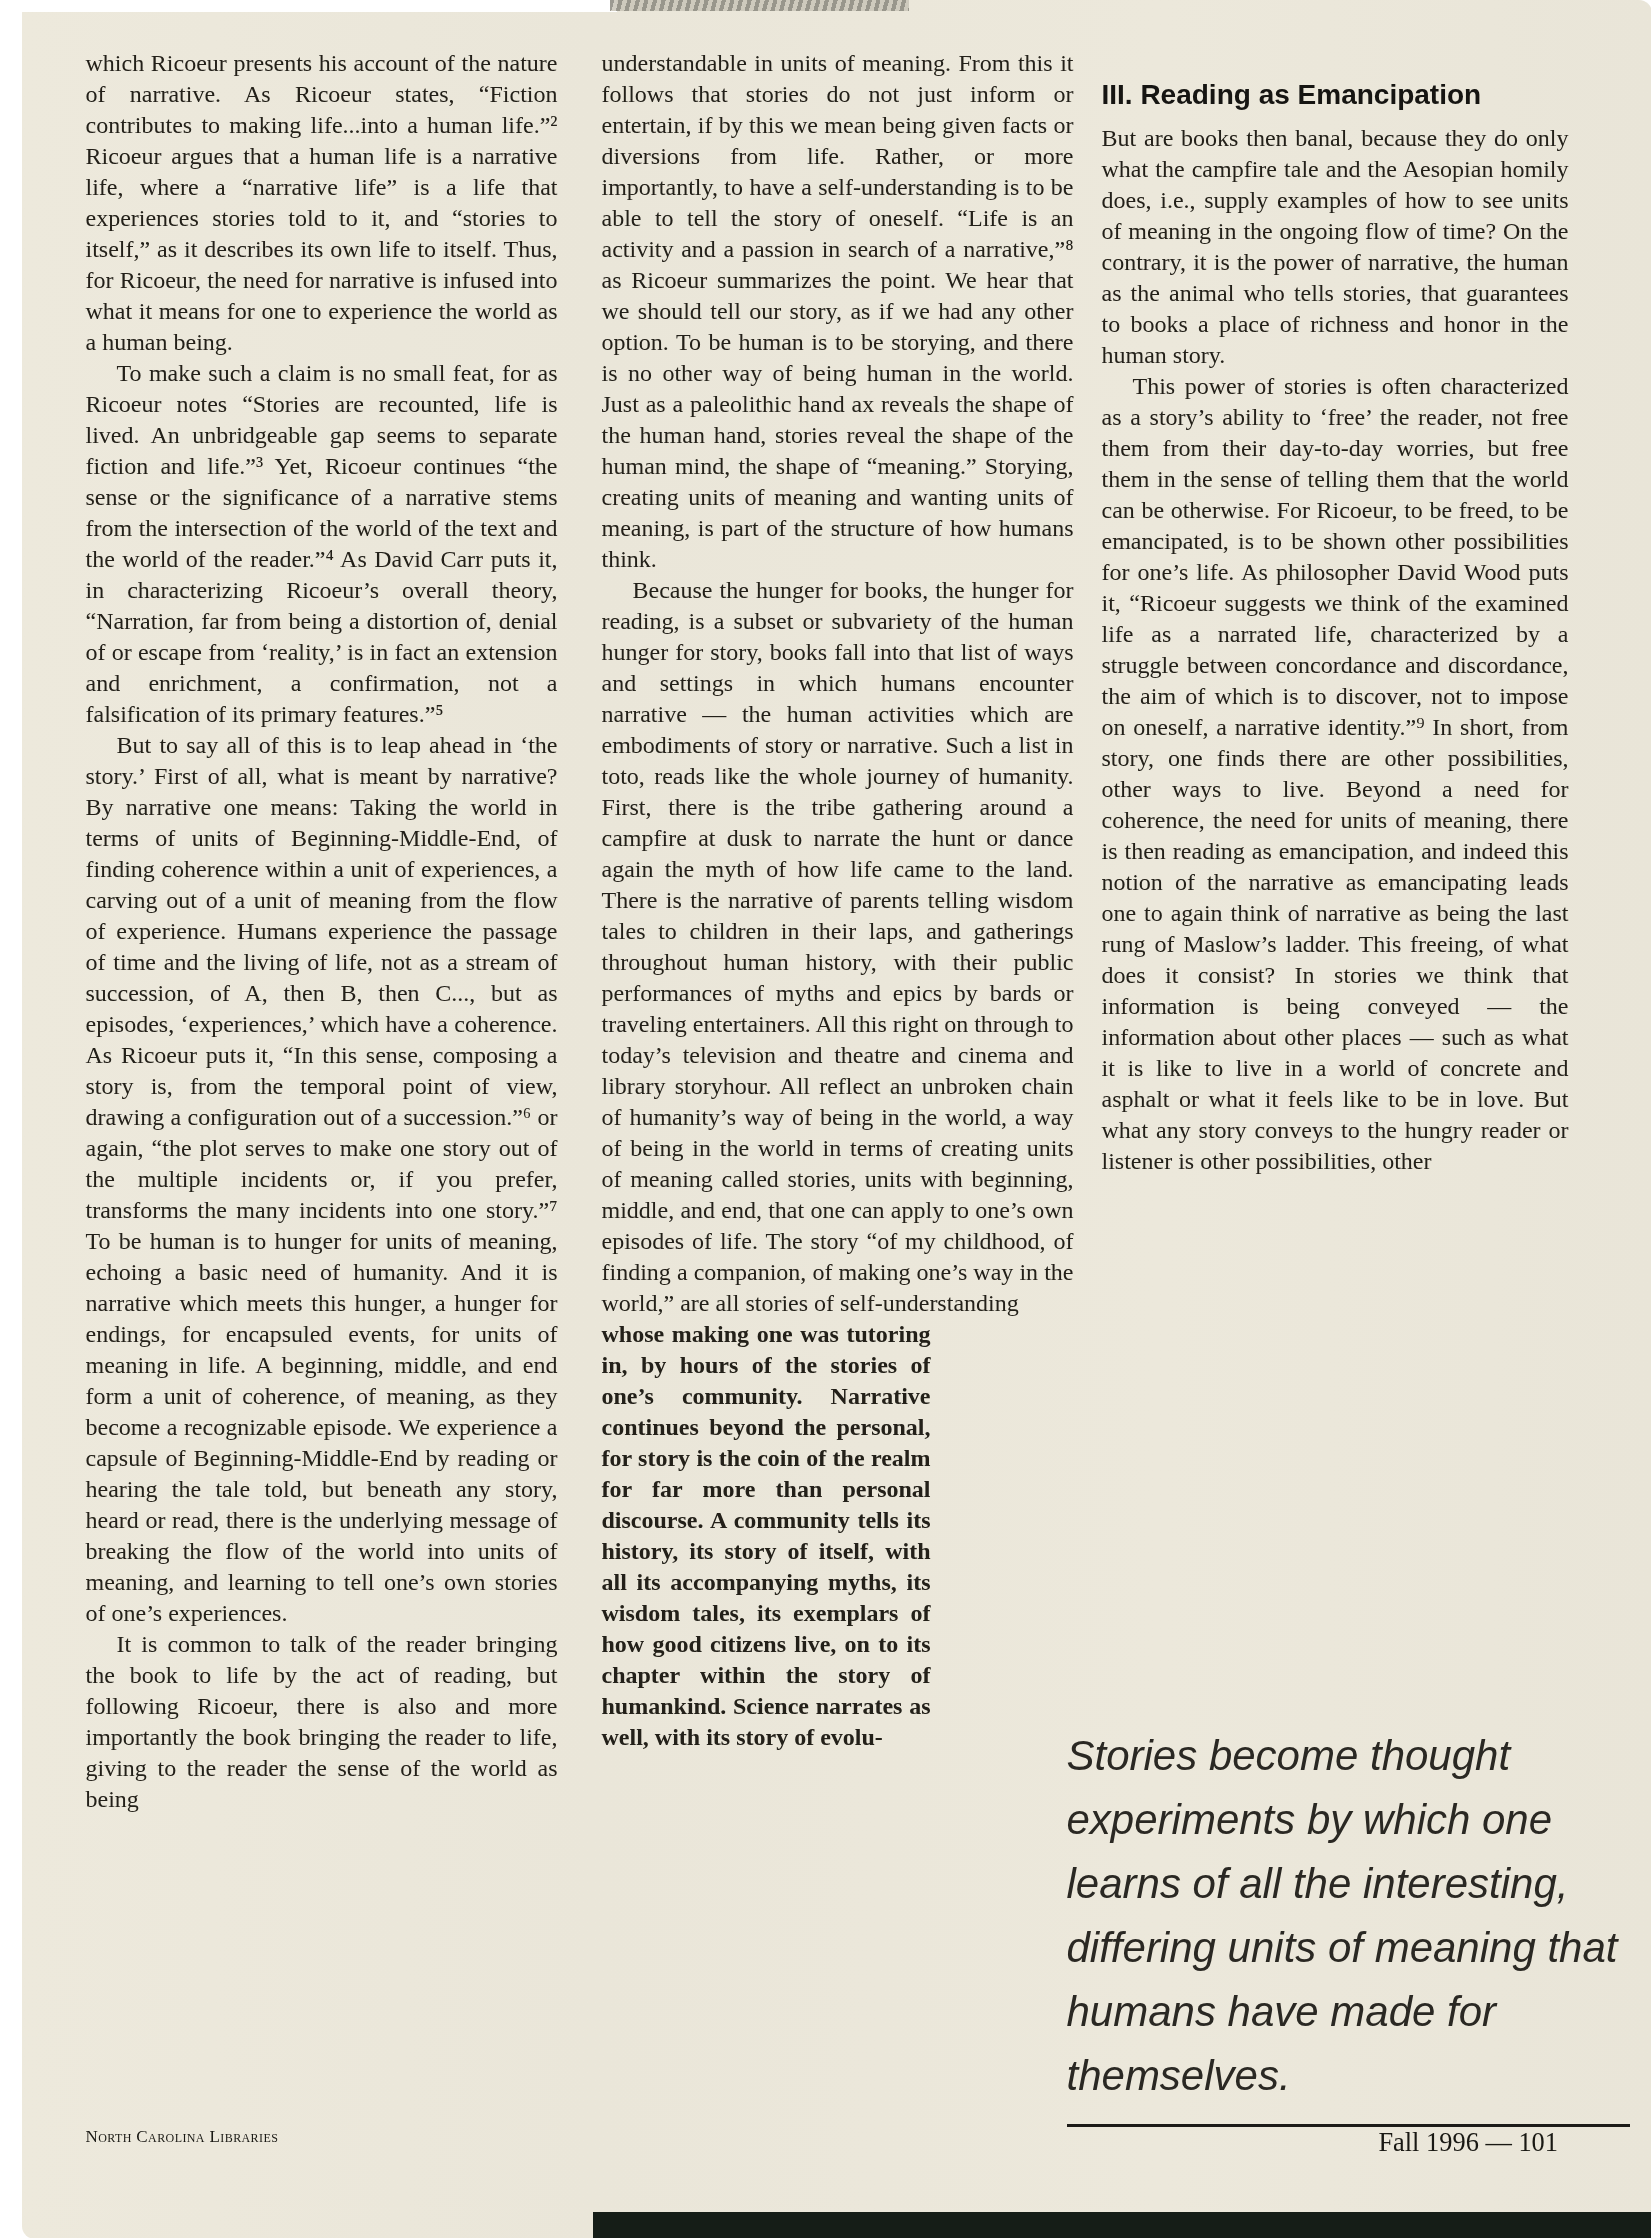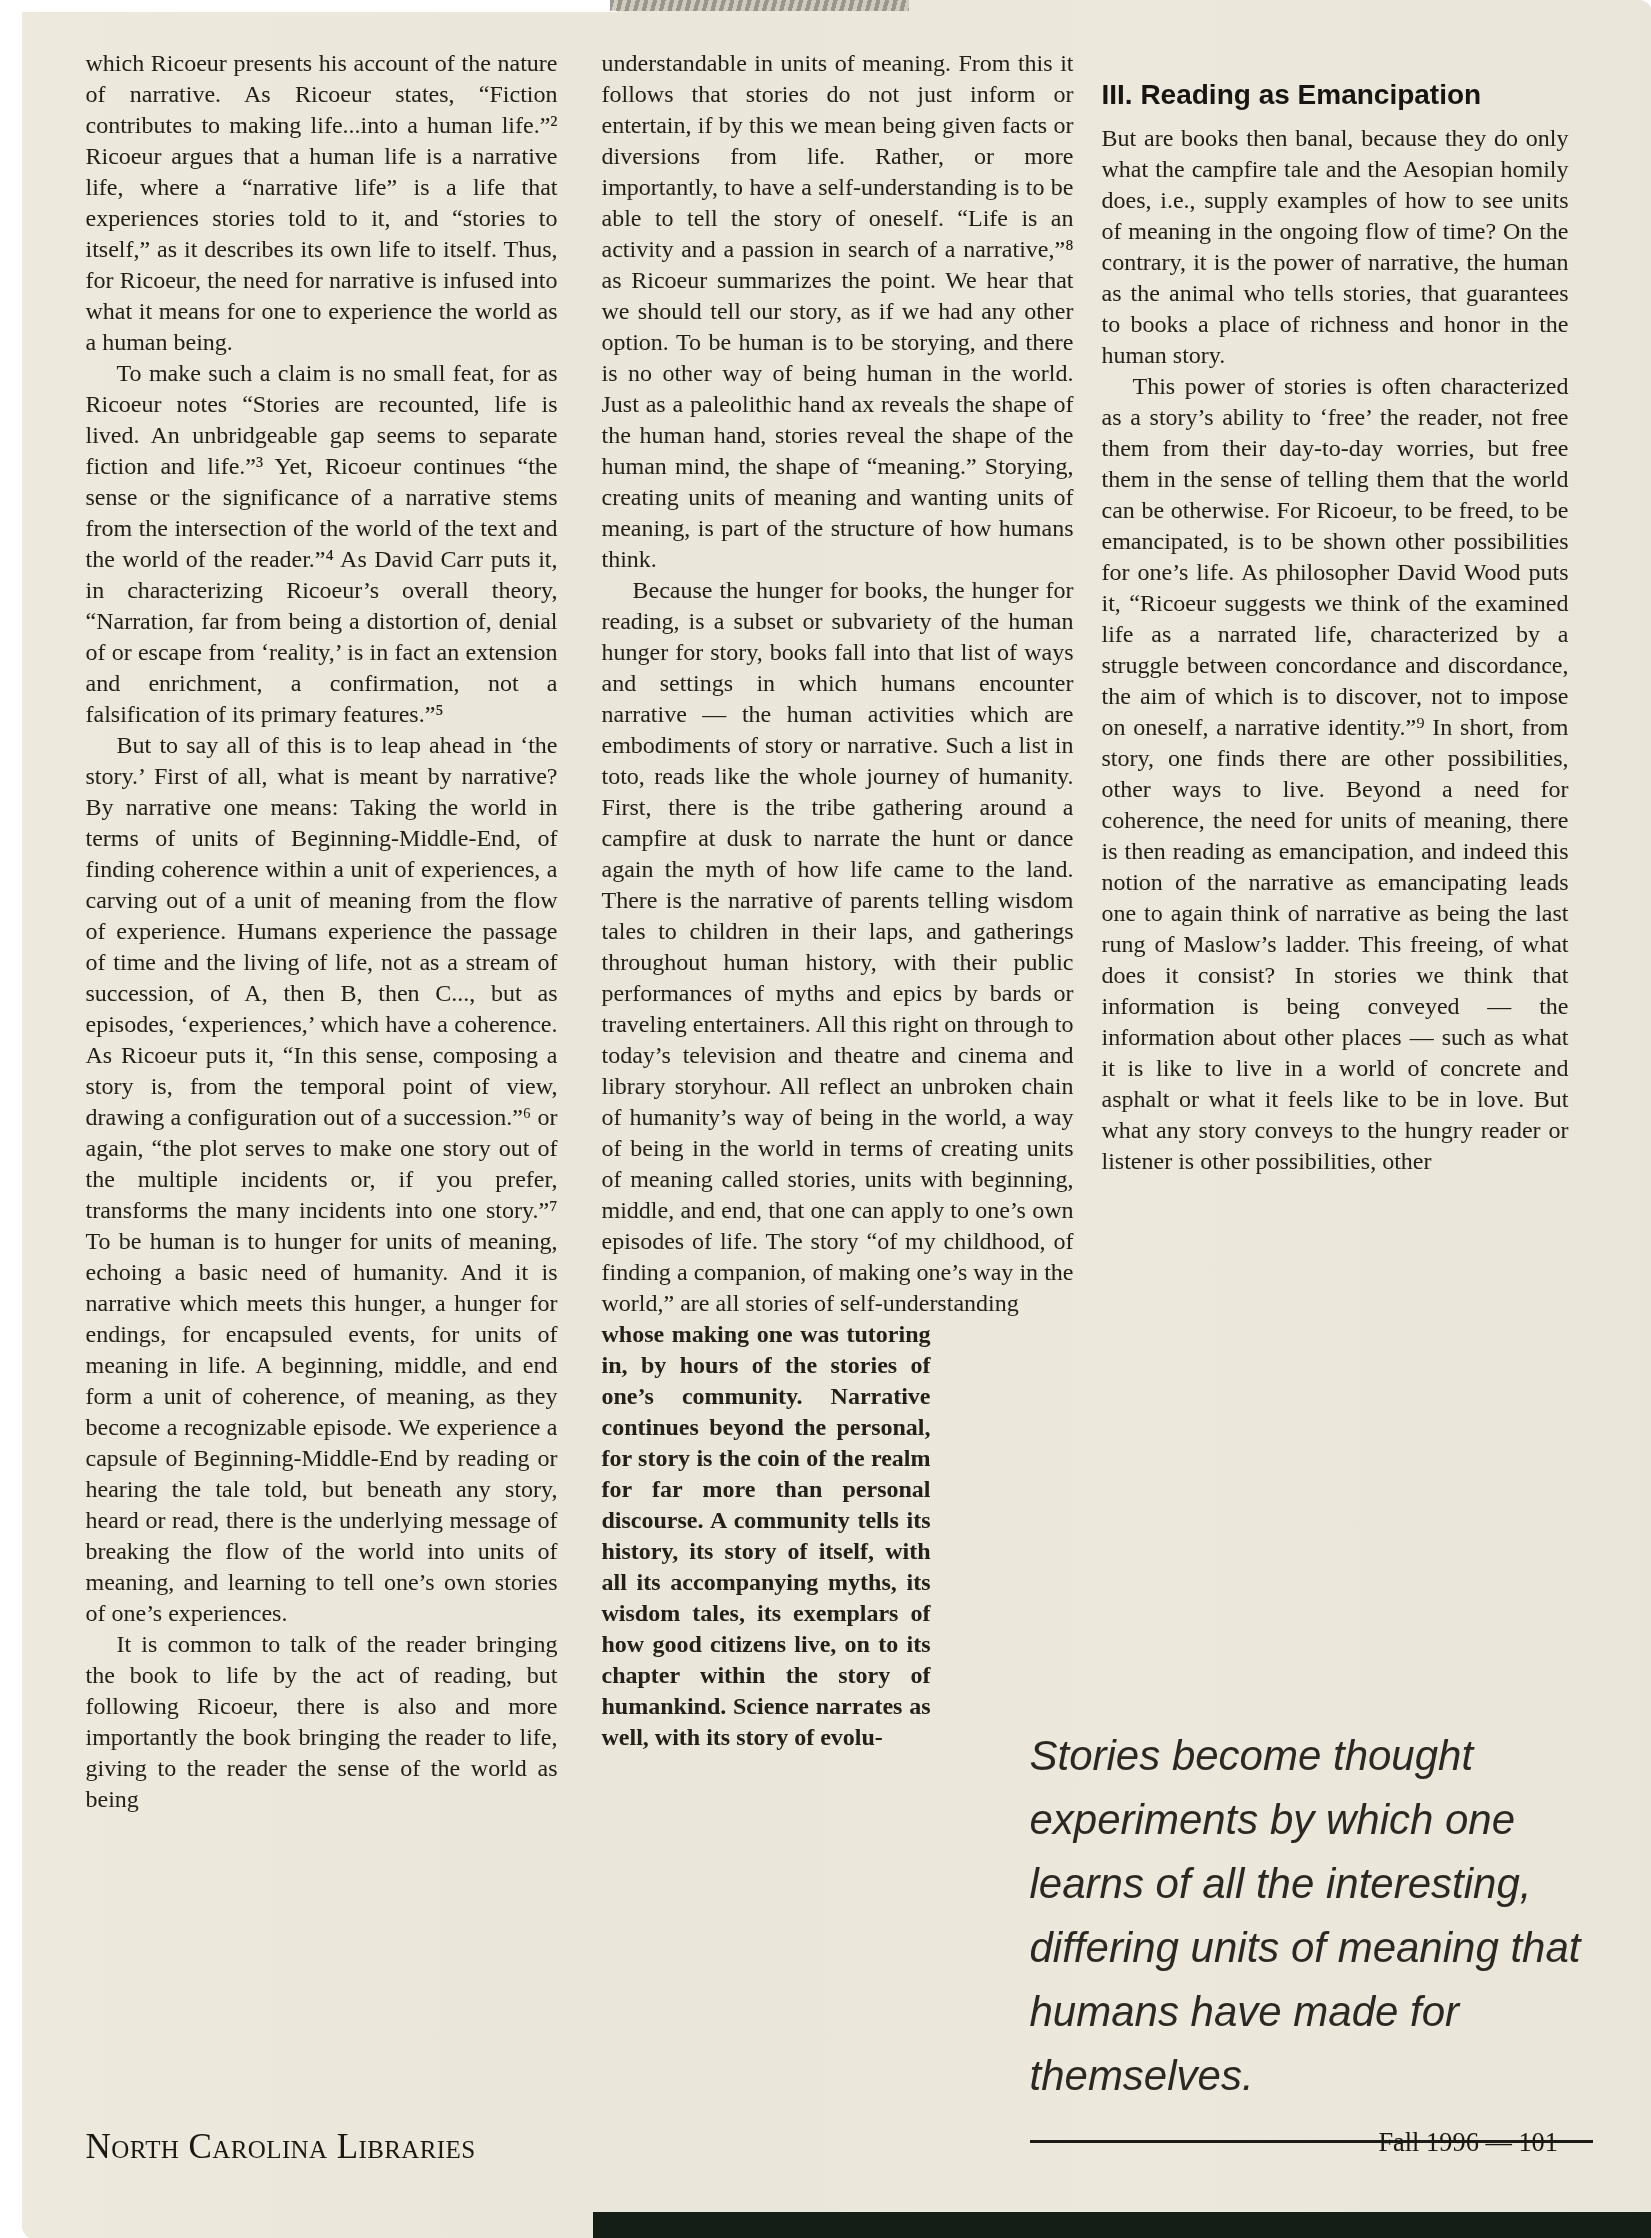--- a/index.html
+++ b/index.html
@@ -40,30 +40,30 @@
   .col1{left:64px;width:472px;}
   .col2{left:574px;width:472px;margin-left:6px;}
   .col3{left:1080px;width:467px;}
   .col2 p.narrow{width:329px;text-indent:0;font-weight:bold;}
   .section-heading{
     font-family:Liberation Sans, sans-serif;
     font-weight:bold;font-size:28px;line-height:33px;
     color:#161512;margin:30px 0 11.6px 0;text-align:left;text-indent:0;
   }
   .pullquote{
-    position:absolute;left:1008px;top:1724px;width:563px;
+    position:absolute;left:1045px;top:1724px;width:563px;
     font-family:"Liberation Sans","DejaVu Sans",sans-serif;
     font-style:italic;font-size:42px;line-height:64px;
     color:#2a2823;text-align:left;
-    padding-bottom:32px;border-bottom:3.3px solid #1c1b18;
+    padding-bottom:16px;border-bottom:3.3px solid #1c1b18;
   }
   .footer-left{
     position:absolute;left:64px;top:2127px;
     font-family:"Liberation Serif","DejaVu Serif",serif;
-    font-variant:small-caps;font-size:35px;letter-spacing:0.4px;color:#191813;
+    font-variant:small-caps;font-size:17px;letter-spacing:0.4px;color:#191813;
   }
   .footer-right{
     position:absolute;right:94px;top:2127px;
     font-family:"Liberation Serif","DejaVu Serif",serif;
     font-size:26.4px;color:#191813;
   }
   .bottom-bar{
     position:absolute;left:571px;right:0;bottom:0;height:27px;
     background:var(--bar);
   }

